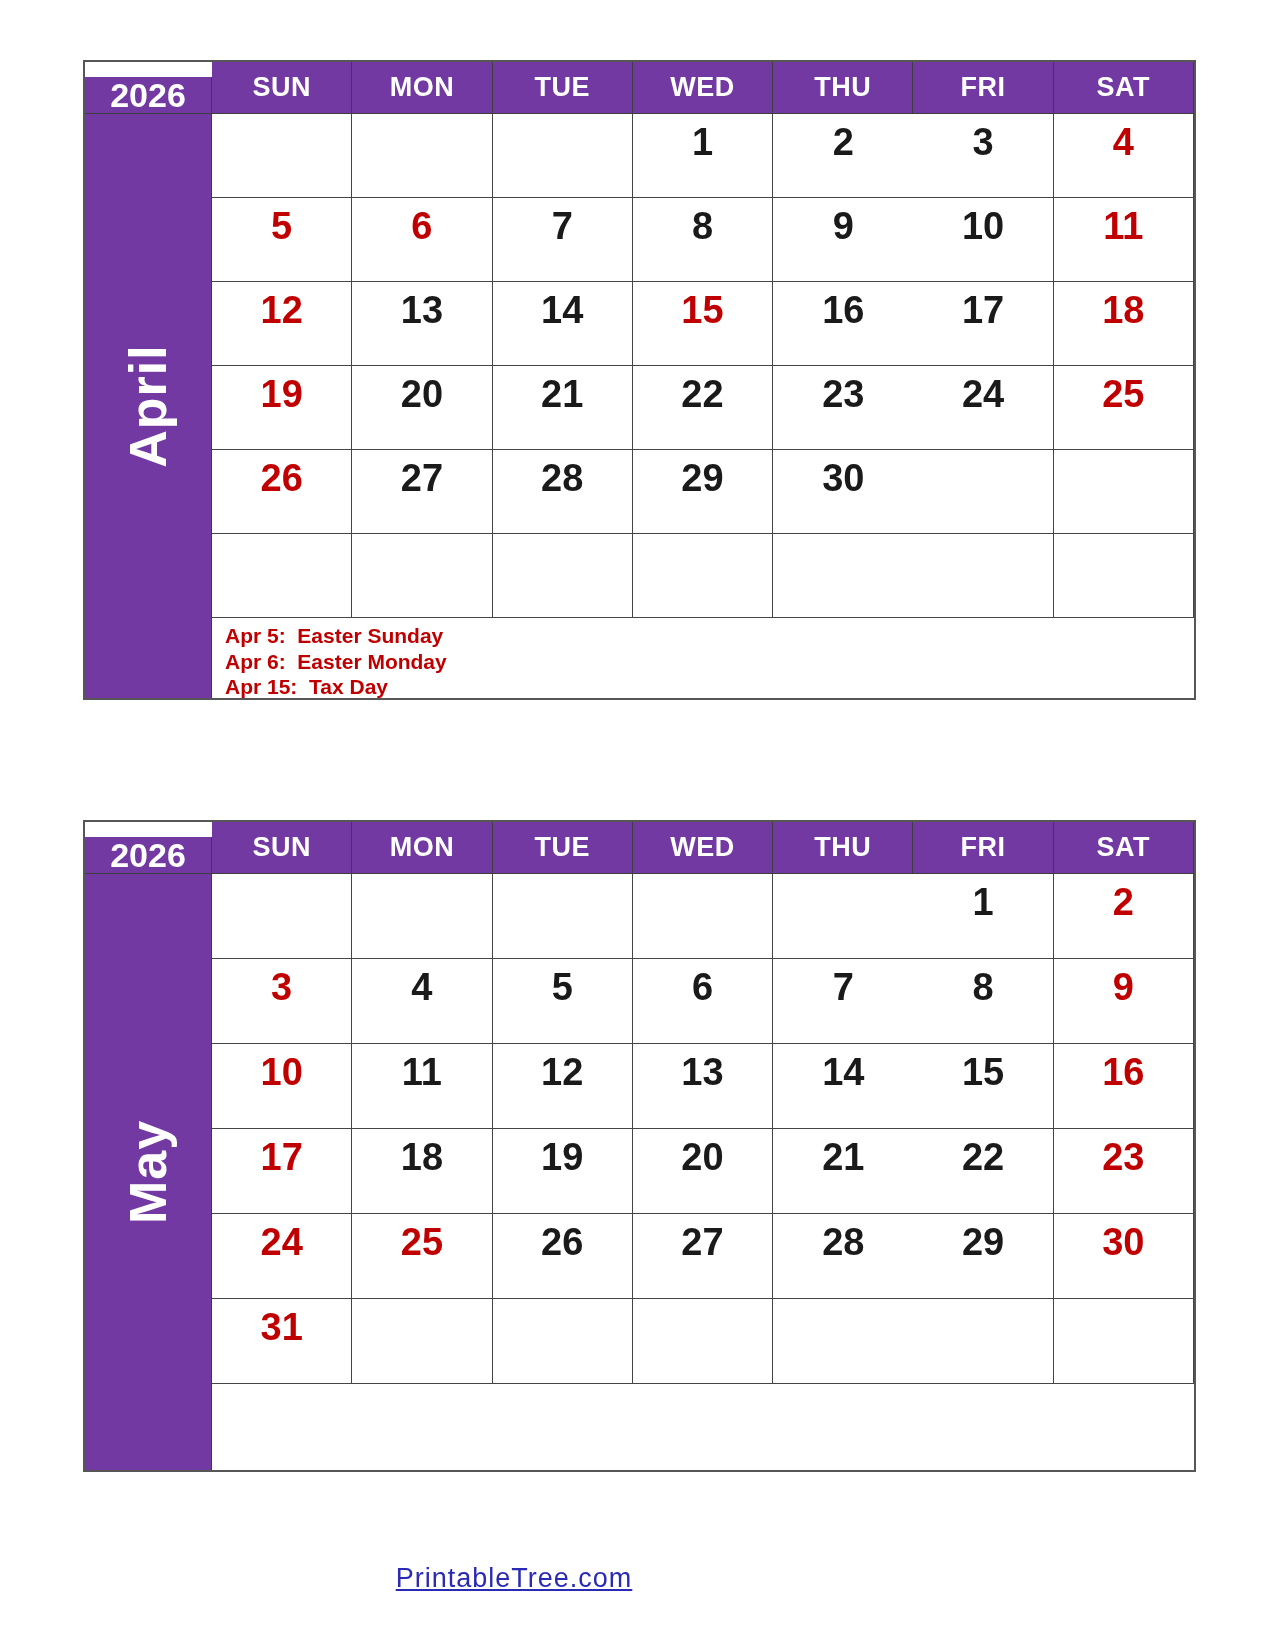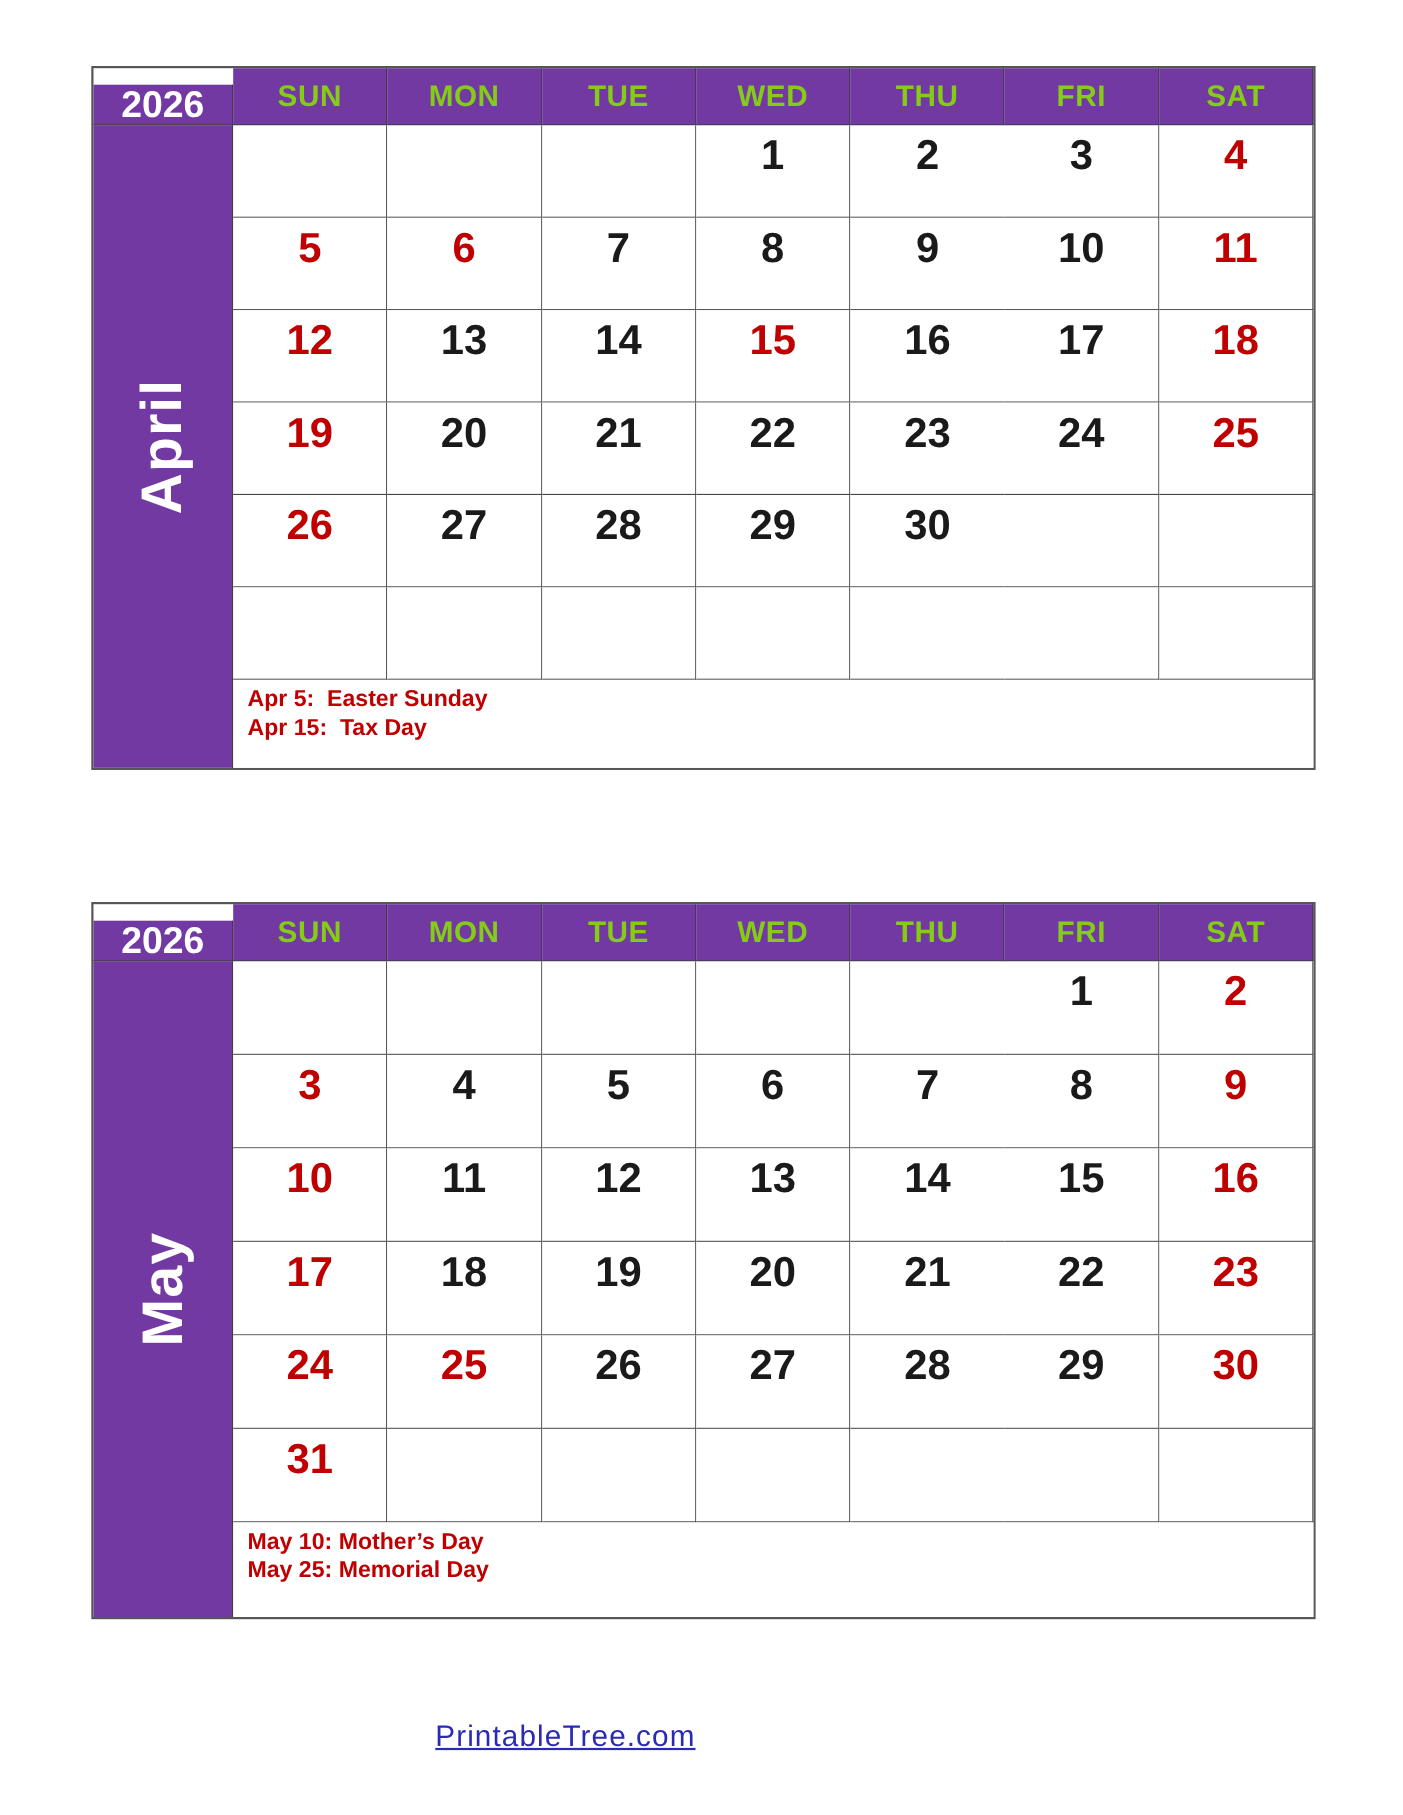--- a/index.html
+++ b/index.html
@@ -19,21 +19,21 @@
   .cal-may   .cal-table{grid-template-rows:52px repeat(6,85px) 86px;}
 
   .year-cell{
     grid-row:1;grid-column:1;
     background:#7239A3;color:#ffffff;
     display:flex;align-items:center;justify-content:center;
     font-size:34px;font-weight:bold;
     border-right:1px solid #3d3d3d;border-bottom:1px solid #3d3d3d;margin-top:15px;
   }
   .day-header{
-    background:#7239A3;color:#84cc16;
+    background:#7239A3;color:#ffffff;
     display:flex;align-items:center;justify-content:center;
     font-size:27px;font-weight:bold;letter-spacing:.5px;
     border-right:1px solid #3d3d3d;border-bottom:1px solid #3d3d3d;
   }
   .day-header:last-of-type{border-right:none;}
 
   .month-cell{
     grid-column:1;grid-row:2 / span 7;
     background:#7239A3;
     display:flex;align-items:center;justify-content:center;
@@ -128,20 +128,21 @@
       <div class="date-cell"></div>
       <div class="date-cell"></div>
       <div class="date-cell"></div>
       <div class="date-cell"></div>
       <div class="date-cell"></div>
       <div class="date-cell"></div>
       <div class="date-cell"></div>
       <div class="date-cell"></div>
       <div class="holiday-cell">
         <div class="holiday-line">Apr 5:  Easter Sunday</div>
+        <div class="holiday-line">Apr 6:  Easter Monday</div>
         <div class="holiday-line">Apr 15:  Tax Day</div>
       </div>
   </div>
 </div>
 
 <div class="calendar cal-may" style="top:820px;">
   <div class="cal-table">
     <div class="year-cell">2026</div>
 
     <div class="day-header">SUN</div>
@@ -190,22 +191,18 @@
       <div class="date-cell">28</div>
       <div class="date-cell">29</div>
       <div class="date-cell red">30</div>
       <div class="date-cell red">31</div>
       <div class="date-cell"></div>
       <div class="date-cell"></div>
       <div class="date-cell"></div>
       <div class="date-cell"></div>
       <div class="date-cell"></div>
       <div class="date-cell"></div>
-      <div class="holiday-cell">
-        <div class="holiday-line">May 10: Mother’s Day</div>
-        <div class="holiday-line">May 25: Memorial Day</div>
-      </div>
   </div>
 </div>
 
 <div class="site-footer">
   <span class="site-link">PrintableTree.com</span>
 </div>
 
 </body></html>

